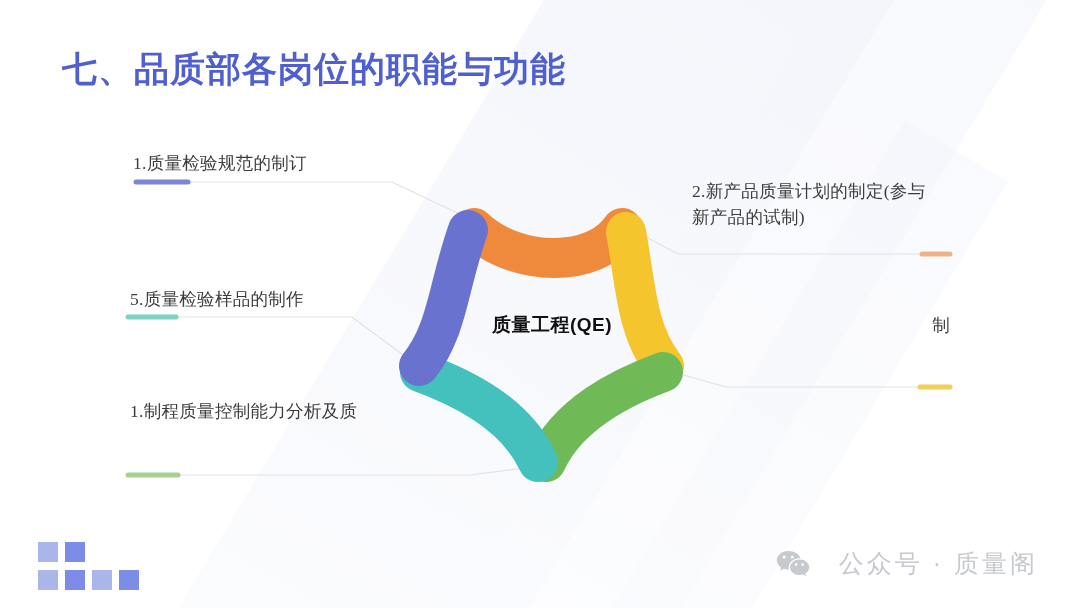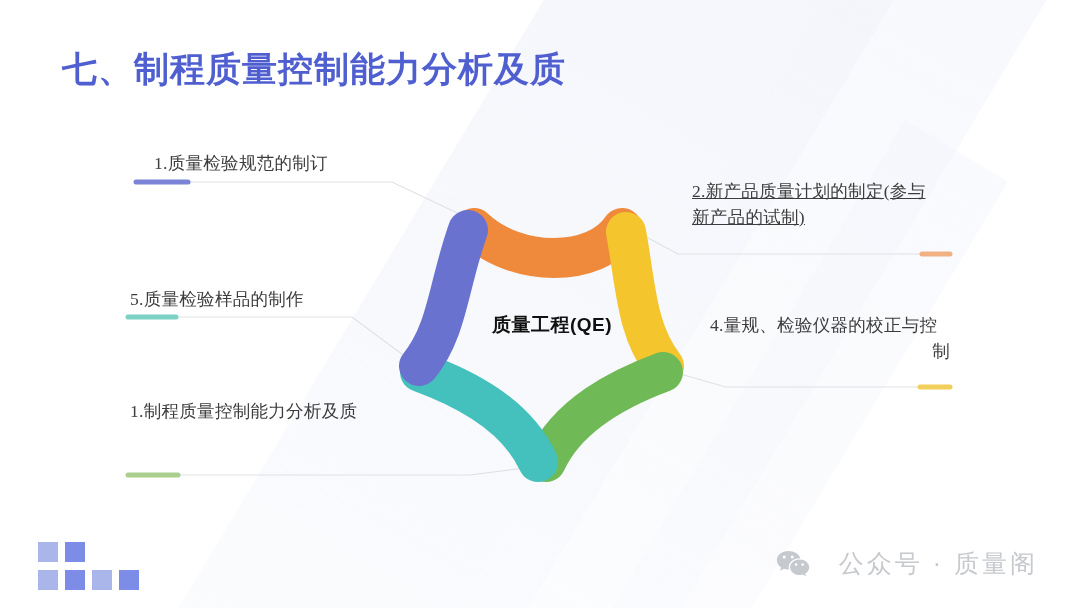--- a/index.html
+++ b/index.html
@@ -136,21 +136,21 @@
 <body>
 
 <div id="slide">
 
   <div class="bg-layer">
     <div class="bg-band bg-band-a"></div>
     <div class="bg-band bg-band-b"></div>
     <div class="bg-band bg-band-c"></div>
   </div>
 
-  <div class="title" style="color: rgb(79, 95, 208);">七、制程质量控制能力分析及质</div>
+  <div class="title" style="color: rgb(79, 95, 208);">七、品质部各岗位的职能与功能</div>
 
   <svg id="diagram" width="1080" height="608" viewBox="0 0 1080 608">
 
     <g fill="none" stroke="#dfe1e6" stroke-width="1.2">
 
       <polyline points="188,182 392,182 470,219"></polyline>
 
       <polyline points="618,222 678,254 922,254"></polyline>
 
       <polyline points="176,317 352,317 418,366"></polyline>
@@ -179,35 +179,34 @@
       <path stroke="#45c1bd" d="M 538,462 C 516,414 464,388 420,372"></path>
 
       <path stroke="#6a72cf" d="M 419,366 C 448,330 448,286 468,230"></path>
     </g>
   </svg>
 
   <div class="center-label">
     <span class="inner">质量工程(QE)</span>
   </div>
 
-  <div class="label left" style="left:154px; top:150px; width:300px;">
+  <div class="label left" style="left:133px; top:150px; width:300px;">
     <div>1.质量检验规范的制订</div>
   </div>
 
-  <div class="label right" style="left:692px; top:178px; width:266px;text-decoration:underline;">
+  <div class="label right" style="left:692px; top:178px; width:266px;">
     <div>2.新产品质量计划的制定(参与</div>
     <div>新产品的试制)</div>
   </div>
 
   <div class="label left" style="left:130px; top:286px; width:300px;">
     <div>5.质量检验样品的制作</div>
   </div>
 
   <div class="label right" style="left:710px; top:312px; width:240px;">
-    <div>4.量规、检验仪器的校正与控</div>
     <div style="text-align:right;">制</div>
   </div>
 
   <div class="label left" style="left:130px; top:398px; width:300px;">
     <div>1.制程质量控制能力分析及质</div>
   </div>
 
   <div class="deco-squares">
       <i style="left: 0px; top: 0px; background: rgb(170, 181, 234);"></i>
       <i style="left: 27px; top: 0px; background: rgb(125, 140, 230);"></i>

